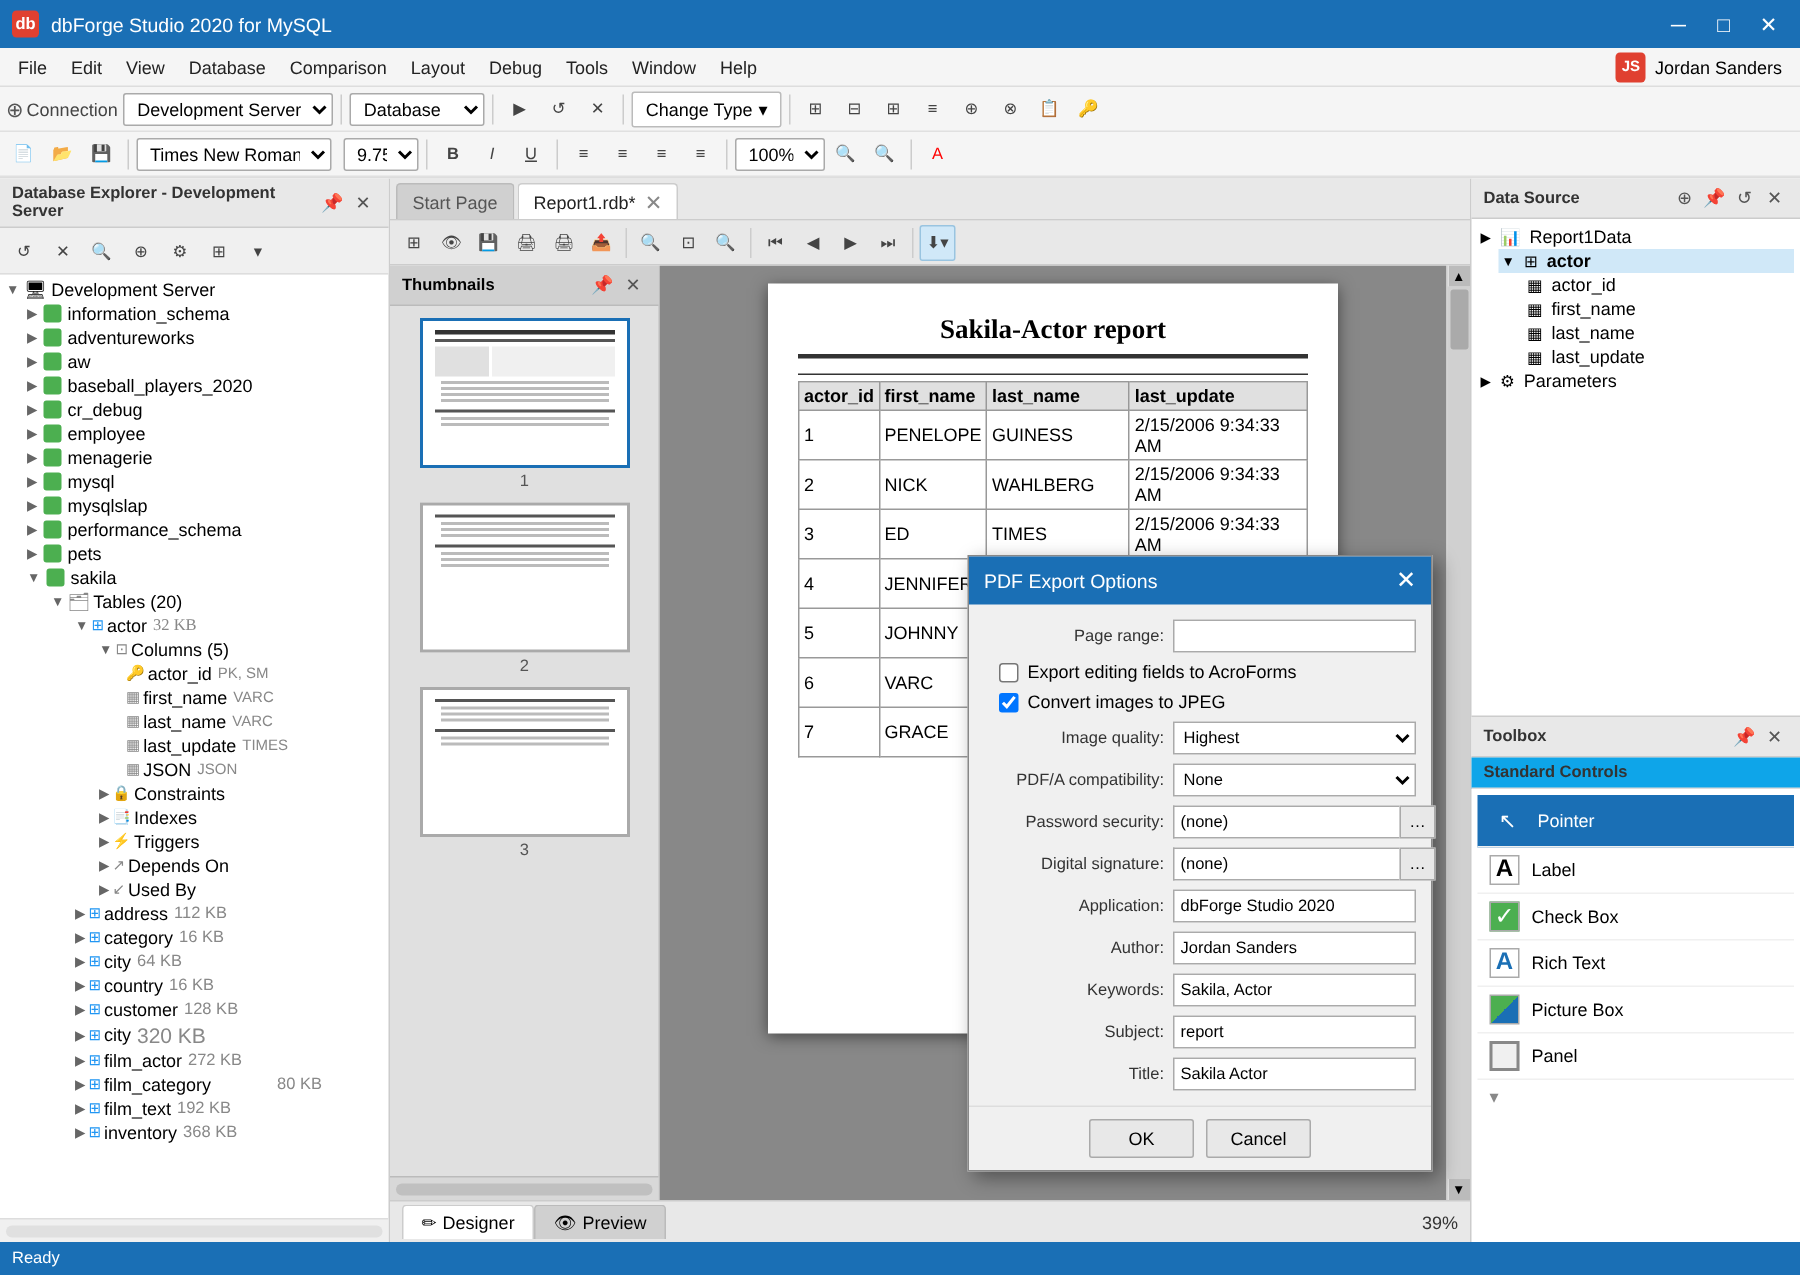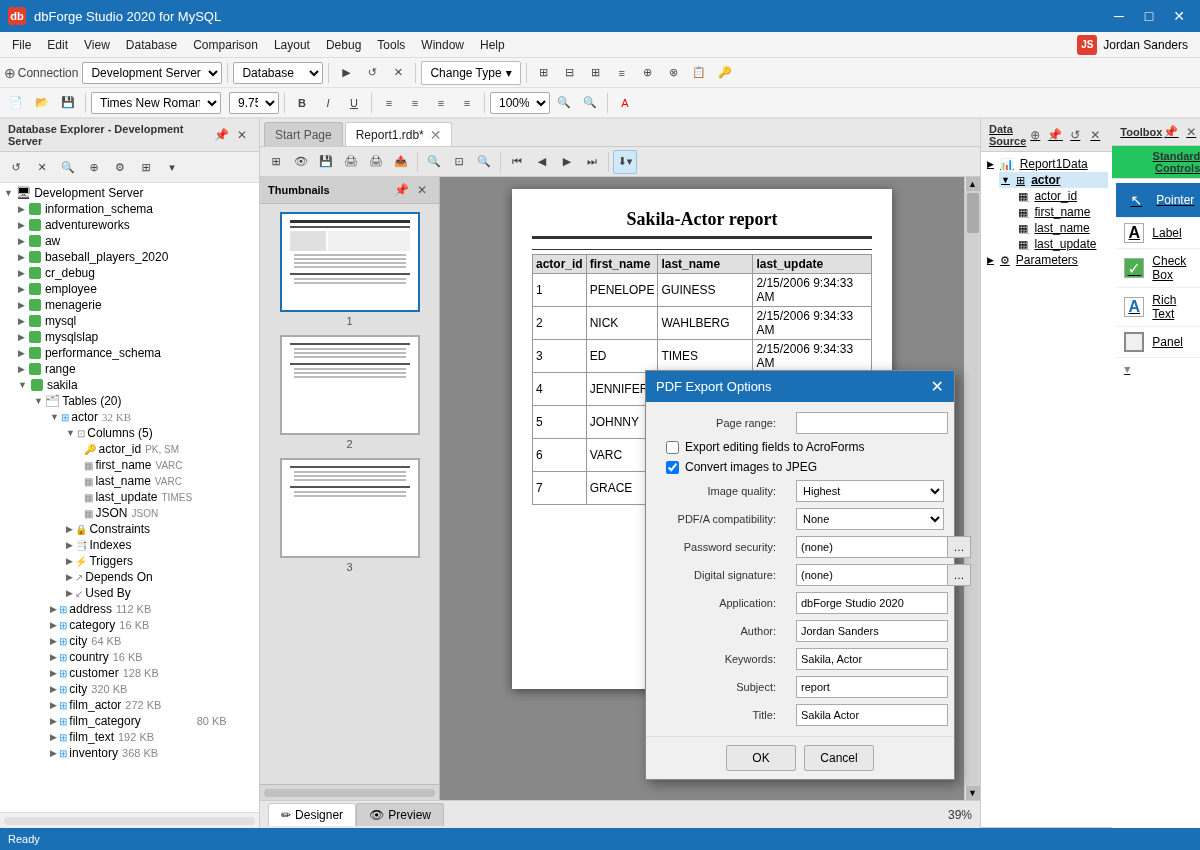--- a/index.html
+++ b/index.html
@@ -56,34 +56,34 @@
     .thumbnail-item { width: 140px; cursor: pointer; }
     .thumbnail-img { width: 140px; height: 100px; background: white; border: 2px solid #aaa; display: flex; flex-direction: column; padding: 4px; overflow: hidden; }
     .thumbnail-num { text-align: center; font-size: 11px; color: #555; margin-top: 3px; }
     .thumb-header-line { height: 3px; background: #333; margin: 2px 4px; }
     .thumb-data-line { height: 2px; background: #bbb; margin: 1px 8px; }
     .modal { position: absolute; top: 370px; left: 645px; width: 310px; background: #f0f0f0; border: 1px solid #888; box-shadow: 4px 4px 12px rgba(0,0,0,0.4); z-index: 300; }
     .modal-title-bar { background: #1a6fb5; color: white; padding: 6px 10px; display: flex; align-items: center; justify-content: space-between; }
     .modal-title { font-size: 13px; }
     .modal-close { background: none; border: none; color: white; cursor: pointer; font-size: 16px; }
     .modal-body { padding: 10px; display: flex; flex-direction: column; gap: 6px; }
-    .form-row { display: flex; align-items: center; gap: 20px; }
+    .form-row { display: flex; align-items: center; gap: 6px; }
     .form-label { width: 120px; text-align: right; font-size: 11px; color: #333; flex-shrink: 0; }
     .form-input { flex: 1; height: 22px; border: 1px solid #aaa; padding: 0 4px; background: white; font-size: 11px; }
     .form-check { display: flex; align-items: center; gap: 6px; margin-left: 10px; }
     .form-select { flex: 1; height: 22px; border: 1px solid #aaa; background: white; font-size: 11px; padding: 0 2px; }
     .form-input-btn { display: flex; flex: 1; }
     .form-input-btn input { flex: 1; height: 22px; border: 1px solid #aaa; border-right: none; padding: 0 4px; background: white; font-size: 11px; }
     .form-input-btn button { height: 22px; width: 24px; border: 1px solid #aaa; background: #e8e8e8; cursor: pointer; font-size: 11px; }
     .modal-footer { display: flex; justify-content: center; gap: 8px; padding: 8px; border-top: 1px solid #ddd; }
     .modal-btn { height: 26px; width: 70px; border: 1px solid #aaa; background: #e8e8e8; cursor: pointer; font-size: 12px; border-radius: 2px; }
     .modal-btn.primary { background: #e8e8e8; }
 
     
-    .right-panel { width: 220px; background: white; border-left: 1px solid #ccc; display: flex; flex-direction: row; flex-shrink: 0; text-decoration: underline; }
+    .right-panel { width: 220px; background: white; border-left: 1px solid #ccc; display: flex; flex-direction: column; flex-shrink: 0; }
     .right-panel-top { flex: 1; border-bottom: 1px solid #ccc; display: flex; flex-direction: column; }
     .right-panel-bottom { height: 350px; display: flex; flex-direction: column; }
 
     .data-source-tree { flex: 1; overflow-y: auto; padding: 4px; }
     .ds-item { display: flex; align-items: center; gap: 3px; padding: 1px 2px; cursor: pointer; }
 
     .toolbox-list { flex: 1; overflow-y: auto; padding: 4px; }
     .toolbox-item { display: flex; align-items: center; gap: 8px; padding: 5px 8px; cursor: pointer; border-bottom: 1px solid #f0f0f0; }
     .toolbox-item.active { background: #1a6fb5; color: white; }
     .toolbox-icon { width: 24px; height: 24px; display: flex; align-items: center; justify-content: center; font-size: 14px; flex-shrink: 0; }
@@ -276,21 +276,21 @@
           <span style="font-size:12px;">mysqlslap</span>
         </div>
         <div class="node-row">
           <span style="font-size:9px;color:#666;">▶</span>
           <span class="db-icon green" style="margin:0 4px;"></span>
           <span style="font-size:12px;">performance_schema</span>
         </div>
         <div class="node-row">
           <span style="font-size:9px;color:#666;">▶</span>
           <span class="db-icon green" style="margin:0 4px;"></span>
-          <span style="font-size:12px;">range</span>
+          <span style="font-size:12px;">pets</span>
         </div>
 
         <div class="node-row">
           <span style="font-size:9px;color:#666;">▼</span>
           <span class="db-icon green" style="margin:0 4px;"></span>
           <span style="font-size:12px;">sakila</span>
         </div>
         <div style="padding-left:16px;">
           <div class="node-row">
             <span style="font-size:9px;color:#666;">▼</span>
@@ -392,33 +392,33 @@
             <div class="node-row">
               <span style="font-size:9px;color:#666;">▶</span>
               <span style="font-size:10px;color:#2196f3;margin:0 2px;">⊞</span>
               <span style="font-size:12px;">customer</span>
               <span style="font-size:11px;color:#888;margin-left:4px;">128 KB</span>
             </div>
             <div class="node-row">
               <span style="font-size:9px;color:#666;">▶</span>
               <span style="font-size:10px;color:#2196f3;margin:0 2px;">⊞</span>
               <span style="font-size:12px;">city</span>
-              <span style="font-size:11px;color:#888;margin-left:4px;">320 KB</span>
+              <span style="font-size:14px;color:#888;margin-left:4px;">320 KB</span>
             </div>
             <div class="node-row">
               <span style="font-size:9px;color:#666;">▶</span>
               <span style="font-size:10px;color:#2196f3;margin:0 2px;">⊞</span>
               <span style="font-size:12px;">film_actor</span>
               <span style="font-size:11px;color:#888;margin-left:4px;">272 KB</span>
             </div>
             <div class="node-row">
               <span style="font-size:9px;color:#666;">▶</span>
               <span style="font-size:10px;color:#2196f3;margin:0 2px;">⊞</span>
               <span style="font-size:12px;">film_category</span>
-              <span style="font-size:11px;color:#888;margin-left:16px;padding-left:40px;">80 KB</span>
+              <span style="font-size:11px;color:#888;margin-left:4px;padding-left:40px;">80 KB</span>
             </div>
             <div class="node-row">
               <span style="font-size:9px;color:#666;">▶</span>
               <span style="font-size:10px;color:#2196f3;margin:0 2px;">⊞</span>
               <span style="font-size:12px;">film_text</span>
               <span style="font-size:11px;color:#888;margin-left:4px;">192 KB</span>
             </div>
             <div class="node-row">
               <span style="font-size:9px;color:#666;">▶</span>
               <span style="font-size:10px;color:#2196f3;margin:0 2px;">⊞</span>
@@ -668,37 +668,41 @@
     </div>
 
     <div class="right-panel-bottom">
       <div class="panel-header">
         <span class="panel-title">Toolbox</span>
         <div class="panel-controls">
           <button class="panel-btn">📌</button>
           <button class="panel-btn">✕</button>
         </div>
       </div>
-      <div style="padding:4px 8px;font-size:11px;font-weight:bold;color:#333;background:#22c55e;border-bottom:1px solid #ddd;text-align:right;">Standard Controls</div>
+      <div style="padding:4px 8px;font-size:11px;font-weight:bold;color:#333;background:#0ea5e9;border-bottom:1px solid #ddd;">Standard Controls</div>
       <div class="toolbox-list">
         <div class="toolbox-item active">
           <div class="toolbox-icon" style="color:white;">↖</div>
           <span class="toolbox-label">Pointer</span>
         </div>
         <div class="toolbox-item">
           <div class="toolbox-icon" style="font-weight:bold;font-size:16px;border:1px solid #aaa;width:20px;height:20px;display:flex;align-items:center;justify-content:center;">A</div>
           <span class="toolbox-label">Label</span>
         </div>
         <div class="toolbox-item">
           <div class="toolbox-icon" style="font-size:16px;border:1px solid #aaa;width:20px;height:20px;display:flex;align-items:center;justify-content:center;background:#4caf50;color:white;">✓</div>
           <span class="toolbox-label">Check Box</span>
         </div>
         <div class="toolbox-item">
           <div class="toolbox-icon" style="font-size:16px;border:1px solid #aaa;width:20px;height:20px;display:flex;align-items:center;justify-content:center;color:#1a6fb5;font-weight:bold;">A</div>
           <span class="toolbox-label">Rich Text</span>
+        </div>
+        <div class="toolbox-item">
+          <div class="toolbox-icon" style="width:20px;height:20px;border:1px solid #aaa;background:linear-gradient(135deg,#4caf50 50%,#1a6fb5 50%);"></div>
+          <span class="toolbox-label">Picture Box</span>
         </div>
         <div class="toolbox-item">
           <div class="toolbox-icon" style="width:20px;height:20px;border:2px solid #888;background:#f0f0f0;"></div>
           <span class="toolbox-label">Panel</span>
         </div>
         <div style="display:flex;align-items:center;gap:4px;padding:4px 8px;color:#888;font-size:11px;">
           <span>▾</span>
         </div>
       </div>
     </div>

